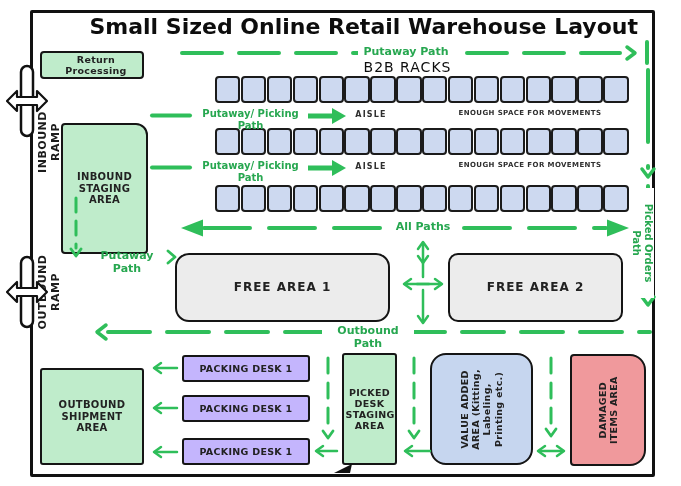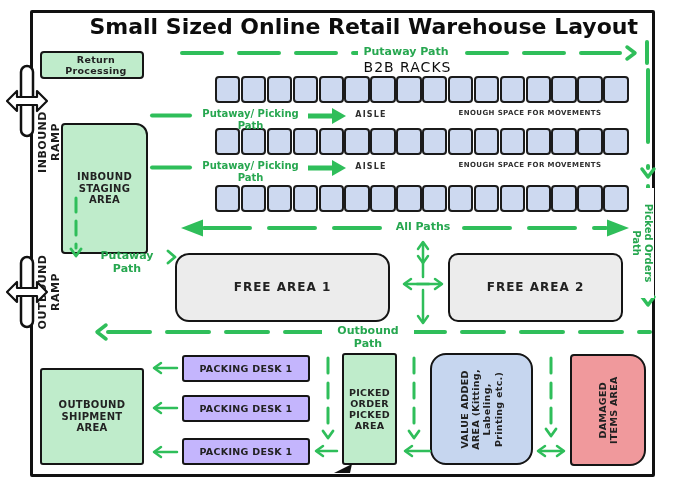--- a/index.html
+++ b/index.html
@@ -135,21 +135,21 @@
   <span class="xs-label">PACKING DESK 1</span>
 </div>
 <div class="abs box salmon-box" style="left:182px; top:395px; width:128px; height:27px; border-radius:3px;">
   <span class="xs-label">PACKING DESK 1</span>
 </div>
 <div class="abs box salmon-box" style="left:182px; top:438px; width:128px; height:27px; border-radius:3px;">
   <span class="xs-label">PACKING DESK 1</span>
 </div>
 
 <div class="abs box green-box" style="left:342px; top:353px; width:55px; height:112px; border-radius:3px;">
-  <span class="xs-label" style="max-width:48px;">PICKED ORDER PICKED AREA</span>
+  <span class="xs-label" style="max-width:48px;">PICKED DESK STAGING AREA</span>
 </div>
 
 <div class="abs box blue-box" style="left:430px; top:353px; width:103px; height:112px; border-radius:16px;">
   <span class="xs-label rot-ccw" style="width:100px; display:inline-block;">VALUE ADDED AREA (Kitting, Labeling, Printing etc.)</span>
 </div>
 
 <div class="abs box red-box" style="left:570px; top:354px; width:76px; height:112px; border-radius:4px 16px 16px 4px;">
   <span class="xs-label rot-ccw" style="width:70px; display:inline-block;">DAMAGED ITEMS AREA</span>
 </div>
 

